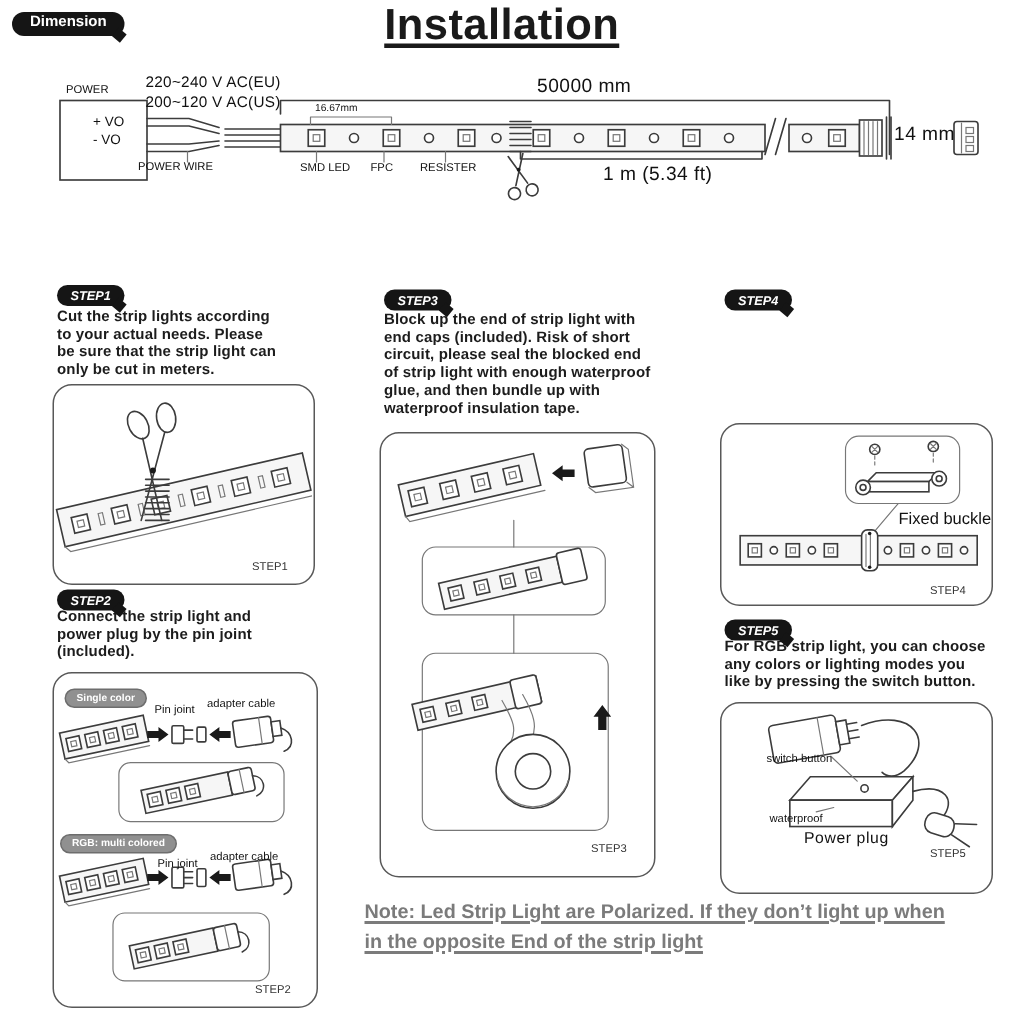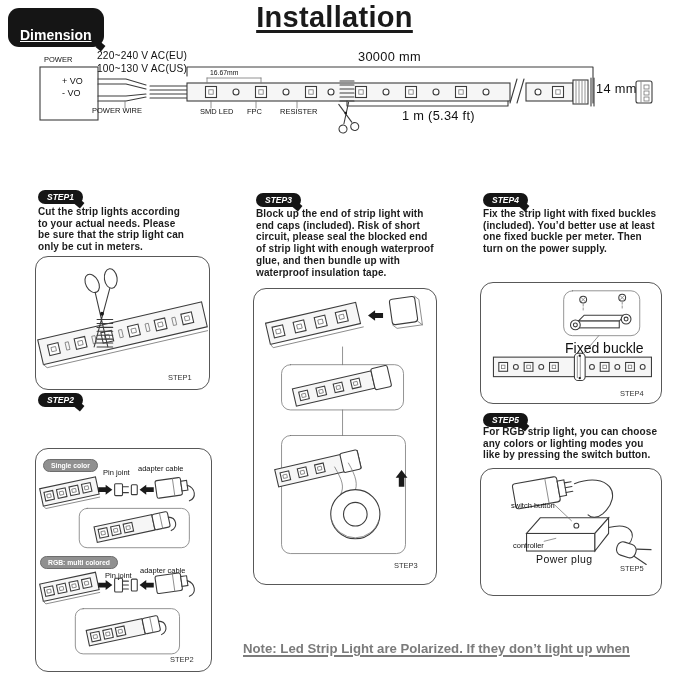--- a/index.html
+++ b/index.html
@@ -5,37 +5,37 @@
   html,body{margin:0;padding:0;background:#fff;}
   .page{position:relative;width:679px;height:681px;background:#fff;overflow:hidden;
         font-family:"Liberation Sans",sans-serif;color:#1a1a1a;}
   .abs{position:absolute;}
   .title{position:absolute;left:0;top:1px;width:679px;text-align:center;box-sizing:border-box;
          padding-right:10px;font-size:29px;font-weight:bold;letter-spacing:.3px;
          text-decoration:underline;text-decoration-thickness:3px;text-underline-offset:3px;}
   .badge{position:absolute;background:#151515;color:#fff;font-weight:bold;white-space:nowrap;z-index:3;}
   .badge::after{content:"";position:absolute;right:0px;bottom:-3px;width:7px;height:7px;
                 background:#151515;transform:rotate(40deg);z-index:-1;}
-  .badge.big{font-size:14px;padding:19px 12px 4px;border-radius:11px;text-decoration:underline;}
+  .badge.big{font-size:10px;padding:1px 12px 4px;border-radius:11px;}
   .badge.step{font-size:8.5px;font-style:italic;padding:1.5px 9px 2px;border-radius:8px;}
   .pill{position:absolute;background:#909090;color:#fff;font-weight:bold;font-size:6.8px;
         padding:1.5px 7px 2px;border-radius:9px;border:1px solid #6d6d6d;white-space:nowrap;z-index:3;}
   .steptext{position:absolute;font-size:10px;line-height:11.7px;color:#1c1c1c;letter-spacing:.1px;font-weight:bold;}
   .lbl{position:absolute;font-size:7.5px;color:#111;white-space:nowrap;}
   .lbl.tiny{font-size:6.8px;}
   .lbl.mid{font-size:9px;}
   .lbl.volt{font-size:10.2px;letter-spacing:.2px;}
   .lbl.dim{font-size:12.8px;letter-spacing:.3px;}
   .lbl.plug{font-size:10.5px;letter-spacing:.4px;}
   .figlabel{position:absolute;font-size:7.5px;color:#333;white-space:nowrap;}
   .figbox{position:absolute;border:1.4px solid #585858;border-radius:13px;background:#fff;box-sizing:border-box;}
   .figbox svg{position:absolute;left:0;top:0;}
   .note{position:absolute;left:243px;top:598px;width:436px;font-size:13.2px;font-weight:bold;
         color:#7b7b7b;line-height:19.6px;}
-  .note div{text-decoration:underline;text-decoration-thickness:1.5px;text-underline-offset:2px;white-space:nowrap;margin-top:41px;}
+  .note div{text-decoration:underline;text-decoration-thickness:1.5px;text-underline-offset:2px;white-space:nowrap;}
   svg{stroke:#3c3c3c;fill:none;stroke-width:1.1;stroke-linecap:round;}
   .white{fill:#fff;}
   .paper{fill:#f6f6f6;}
   .solid{fill:#1a1a1a;stroke:none;}
   .thin{stroke-width:.8;stroke:#777;}
   .dash{stroke-dasharray:2.2,1.8;}
 </style>
 </head>
 <body>
 
@@ -95,26 +95,26 @@
     <path class="thin" d="M211,56 V63 M256,56 V63 M297,56 V63"></path>
     <g transform="rotate(-12 347 74)">
       <path d="M343,78 L352,58 M351,78 L342,58"></path>
       <circle cx="341" cy="83" r="4"></circle>
         <circle cx="353" cy="83" r="4"></circle>
       <circle cx="347" cy="68" r="1.3" class="solid"></circle>
     </g>
   </svg>
   <div class="lbl" style="left:44px;top:55px">POWER</div>
   <div class="lbl volt" style="left:97px;top:50px">220~240 V AC(EU)</div>
-  <div class="lbl volt" style="left:97px;top:63px">100~130 V AC(US)</div>
+  <div class="lbl volt" style="left:97px;top:63px">200~120 V AC(US)</div>
   <div class="lbl mid" style="left:62px;top:76px">+ VO</div>
   <div class="lbl mid" style="left:62px;top:88px">- VO</div>
   <div class="lbl" style="left:92px;top:106px">POWER WIRE</div>
   <div class="lbl tiny" style="left:210px;top:69px">16.67mm</div>
-  <div class="lbl dim" style="left:358px;top:49px">30000 mm</div>
+  <div class="lbl dim" style="left:358px;top:49px">50000 mm</div>
   <div class="lbl dim" style="left:596px;top:81px">14 mm</div>
   <div class="lbl dim" style="left:402px;top:108px">1 m (5.34 ft)</div>
   <div class="lbl" style="left:200px;top:107px">SMD LED</div>
   <div class="lbl" style="left:247px;top:107px">FPC</div>
   <div class="lbl" style="left:280px;top:107px">RESISTER</div>
 
 
   <div class="badge step" style="left:38px;top:190px">STEP1</div>
   <div class="steptext" style="left:38px;top:206px;width:152px">Cut the strip lights according to your actual needs. Please be sure that the strip light can only be cut in meters.</div>
   <div class="figbox" style="left:35px;top:256px;width:175px;height:134px">
@@ -139,20 +139,21 @@
         <ellipse cx="57" cy="27" rx="6.5" ry="10" transform="rotate(-28 57 27)"></ellipse>
         <ellipse cx="76" cy="22" rx="6.5" ry="10" transform="rotate(-8 76 22)"></ellipse>
         <path d="M60,36 L73,92 M75,32 L59,92"></path>
         <circle cx="67" cy="58" r="2" class="solid"></circle>
       </g>
     </svg>
   </div>
   <div class="figlabel" style="left:168px;top:373px">STEP1</div>
 
   <div class="badge step" style="left:38px;top:393px">STEP2</div>
+  <div class="steptext" style="left:38px;top:406px;width:140px">Connect the strip light and power plug by the pin joint (included).</div>
   <div class="figbox" style="left:35px;top:448px;width:177px;height:224px">
     <svg width="174" height="221" viewBox="0 0 177 224">
       <g transform="translate(33,43) rotate(-12)">
         <rect x="-28" y="-9" width="58" height="18" class="paper"></rect>
         <path d="M-28,9 L-26,12 H30" class="thin"></path>
         <use href="#led8" x="-20"></use>
           <use href="#led8" x="-7"></use>
           <use href="#led8" x="6"></use>
           <use href="#led8" x="19"></use>
       </g>
@@ -259,21 +260,20 @@
       <path class="thin" d="M96,176 C104,190 106,198 102,206 M82,180 C90,194 92,200 88,208"></path>
       <circle cx="103" cy="228" r="25" class="white"></circle>
       <circle cx="103" cy="228" r="12" class="white"></circle>
       <path class="thin" d="M79,234 A25,25 0 0 0 127,234"></path>
       <use href="#arrow" transform="translate(150,192) rotate(-90)"></use>
     </svg>
   </div>
   <div class="figlabel" style="left:394px;top:561px">STEP3</div>
 
   <div class="badge step" style="left:483px;top:193px">STEP4</div>
-  <div class="steptext" style="left:483px;top:208px;width:178px">Fix the strip light with fixed buckles (included). You’d better use at least one fixed buckle per meter. Then turn on the power supply.</div>
   <div class="figbox" style="left:480px;top:282px;width:182px;height:122px">
     <svg width="179" height="119" viewBox="0 0 182 122">
       <rect x="84" y="8" width="78" height="46" rx="9" class="thin"></rect>
       <g transform="translate(104,17)">
         <circle r="3.5"></circle>
           <path d="M-2,-2 L2,2 M-2,2 L2,-2" class="thin"></path>
           <path class="thin dash" d="M0,4.5 V11"></path>
       </g>
       <g transform="translate(144,15)">
         <circle r="3.5"></circle>
@@ -301,21 +301,21 @@
         <circle cx="139" cy="86" r="2.5" class="white"></circle>
       <circle cx="165" cy="86" r="2.5" class="white"></circle>
       <g>
         <rect x="95" y="72" width="11" height="28" rx="4" class="white"></rect>
         <path class="thin" d="M98,75 V97 M101,75 V97"></path>
         <circle cx="100.5" cy="74.5" r="1.2" class="solid"></circle>
           <circle cx="100.5" cy="97.5" r="1.2" class="solid"></circle>
       </g>
     </svg>
   </div>
-  <div class="lbl" style="left:565px;top:340px;font-size:14px">Fixed buckle</div>
+  <div class="lbl" style="left:599px;top:340px;font-size:11px">Fixed buckle</div>
   <div class="figlabel" style="left:620px;top:389px">STEP4</div>
 
   <div class="badge step" style="left:483px;top:413px">STEP5</div>
   <div class="steptext" style="left:483px;top:426px;width:178px">For RGB strip light, you can choose any colors or lighting modes you like by pressing the switch button.</div>
   <div class="figbox" style="left:480px;top:468px;width:182px;height:128px">
     <svg width="179" height="125" viewBox="0 0 182 128">
       <g transform="translate(58,24) rotate(-10)">
         <rect x="-25" y="-13" width="46" height="26" rx="3" class="white"></rect>
         <path d="M9,-13 V13" class="thin"></path>
         <rect x="21" y="-8" width="7" height="16" class="white"></rect>
@@ -330,21 +330,22 @@
       </g>
       <path d="M130,60 C152,54 160,66 150,78"></path>
       <g transform="translate(152,84) rotate(18)">
         <rect x="-14" y="-7" width="20" height="14" rx="6" class="white"></rect>
         <path d="M6,-4 L20,-8 M6,4 L20,8"></path>
       </g>
       <path class="thin" d="M74,36 L92,53 M64,74 L76,71"></path>
     </svg>
   </div>
   <div class="lbl" style="left:511px;top:501px">switch button</div>
-  <div class="lbl" style="left:513px;top:541px">controller</div>
+  <div class="lbl" style="left:513px;top:541px">waterproof</div>
   <div class="lbl plug" style="left:536px;top:553px">Power plug</div>
   <div class="figlabel" style="left:620px;top:564px">STEP5</div>
 
   <div class="note">
     <div>Note: Led Strip Light are Polarized. If they don’t light up when</div>
+    <div>in the opposite End of the strip light</div>
   </div>
 
 </div>
 
 </body></html>

